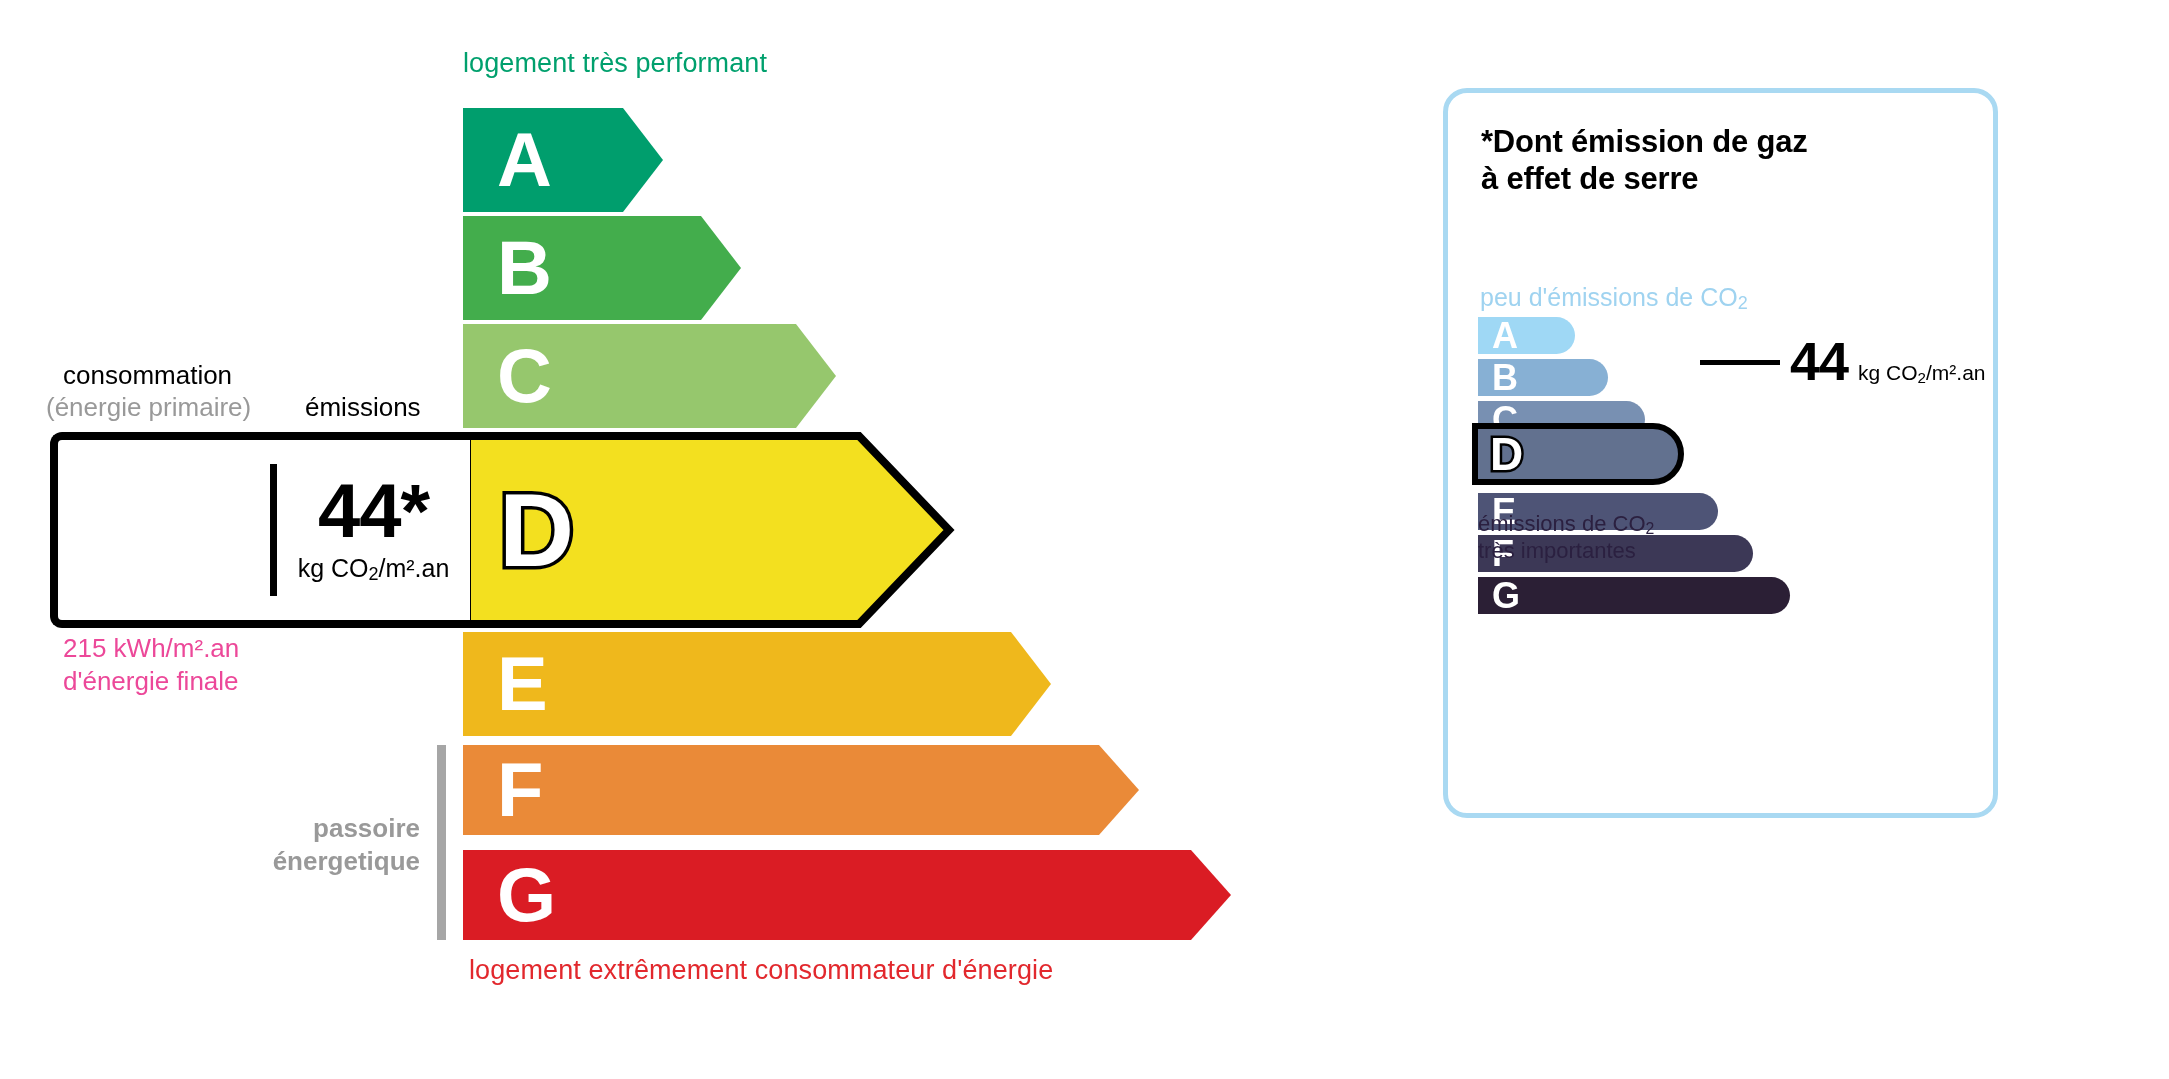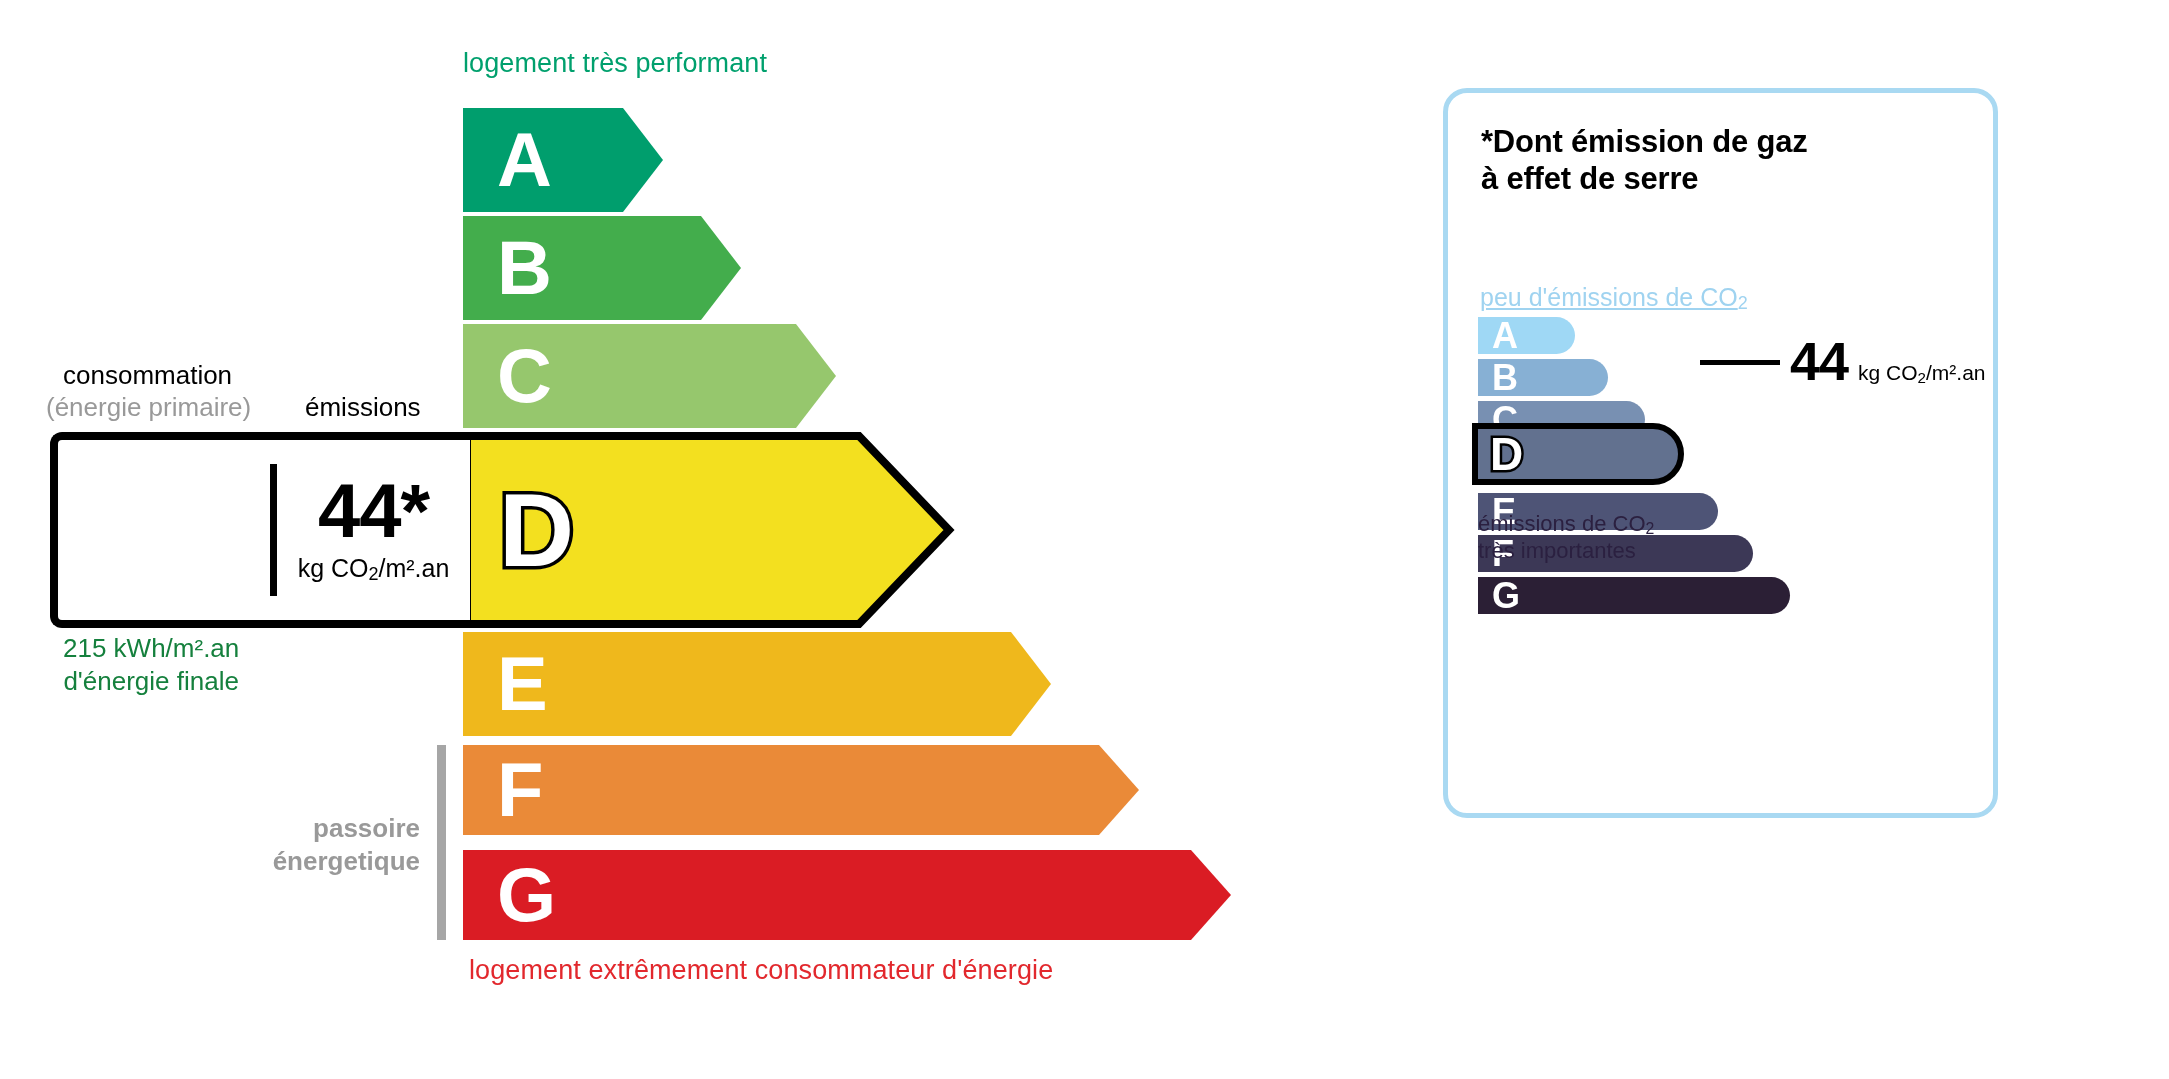--- a/index.html
+++ b/index.html
@@ -153,24 +153,23 @@
     top: 392px;
     font-size: 26px;
     color: #000000;
     white-space: nowrap;
   }
   #label-finale {
     position: absolute;
     left: 63px;
     top: 632px;
     font-size: 26px;
-    color: #15803d;
+    color: #ec4899;
     line-height: 1.25;
     white-space: nowrap;
-    text-align: center;
   }
 
   
   #passoire-bar {
     position: absolute;
     left: 437px;
     top: 745px;
     width: 9px;
     height: 195px;
     background: #a6a6a6;
@@ -210,21 +209,20 @@
     line-height: 1.2;
     letter-spacing: -0.2px;
   }
   #co2-top-label {
     position: absolute;
     left: 32px;
     top: 190px;
     font-size: 25px;
     color: #9fd3f0;
     white-space: nowrap;
-    text-decoration: underline;
   }
   #co2-bottom-label {
     position: absolute;
     left: 30px;
     top: 418px;
     font-size: 22px;
     color: #2b2040;
     line-height: 1.2;
     white-space: nowrap;
   }

